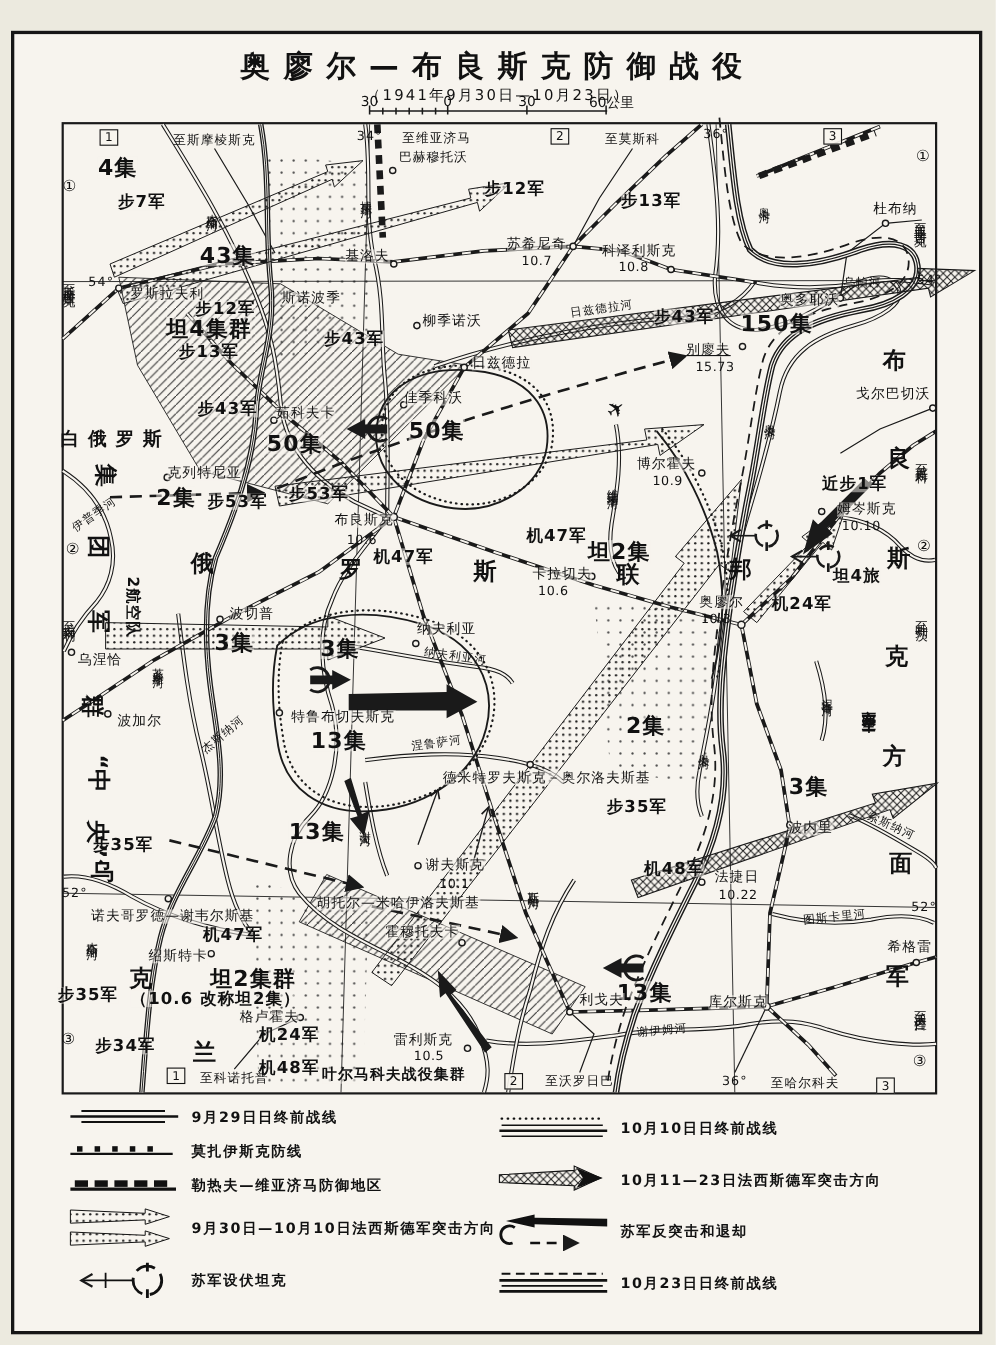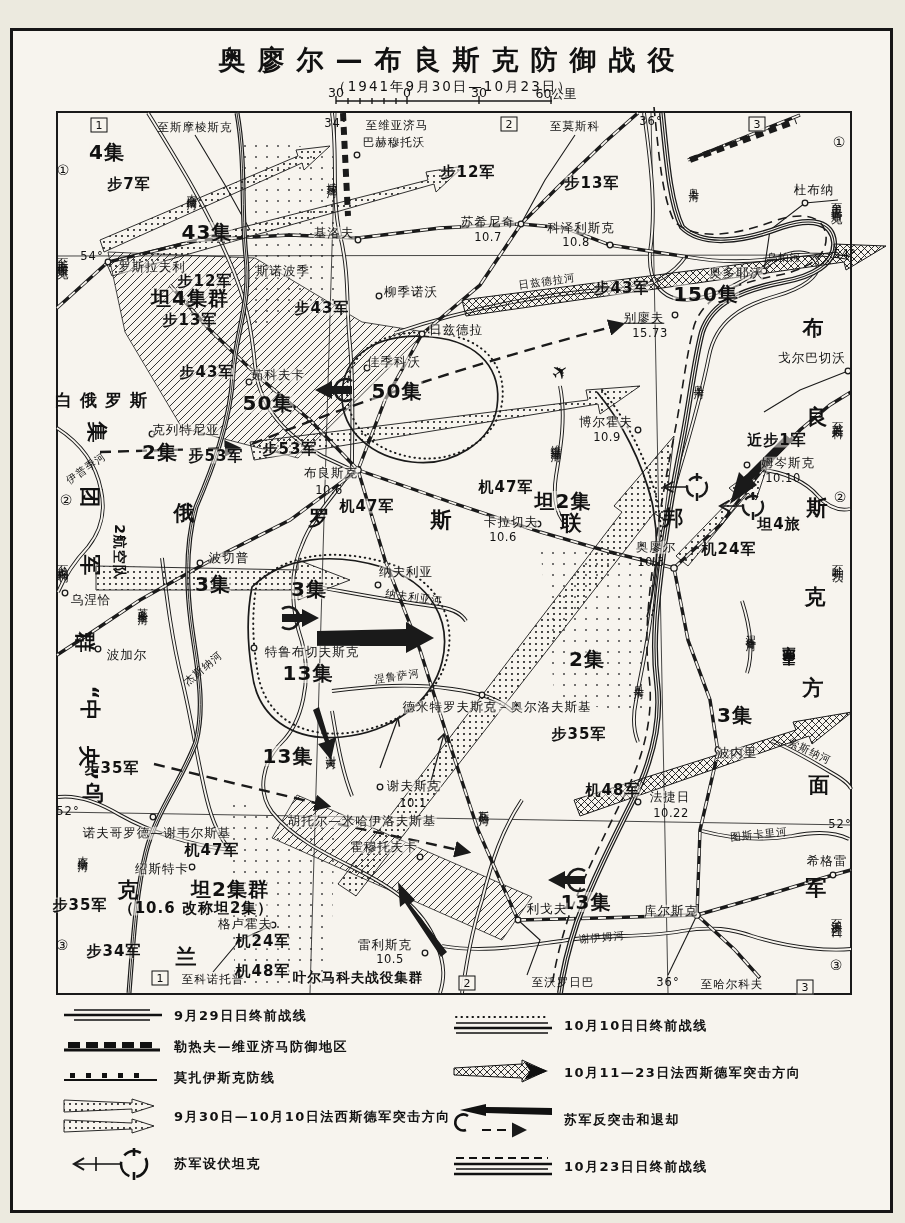--- a/index.html
+++ b/index.html
@@ -489,72 +489,72 @@
       <div class="lbl rdv" style="left: 836px; top: 915px;">至沃罗涅日</div>
       <div class="lbl gc" style="left: 836px; top: 965px;">③</div>
       <div class="lbl rdv" style="left: 62px; top: 560px;">至戈梅利</div>
       <div class="lbl gc" style="left: 66px; top: 500px;">②</div>
       <div class="lbl gc" style="left: 62px; top: 945px;">③</div>
       <div class="lbl co" style="left: 68px; top: 812px;">52°</div>
       <div class="lbl co" style="left: 840px; top: 825px;">52°</div>
       <div class="lbl gb" style="left: 160px; top: 978px;">1</div>
       <div class="lbl rd" style="left: 213px; top: 980px;">至科诺托普</div>
       <div class="lbl gb" style="left: 467px; top: 983px;">2</div>
-      <div class="lbl rd" style="left: 527px; top: 983px; margin-left: 36px;">至沃罗日巴</div>
+      <div class="lbl rd" style="left: 527px; top: 983px;">至沃罗日巴</div>
       <div class="lbl co" style="left: 668px; top: 983px;">36°</div>
       <div class="lbl rd" style="left: 732px; top: 985px;">至哈尔科夫</div>
       <div class="lbl gb" style="left: 805px; top: 987px;">3</div>
       <div class="lbl pl" style="left: 560px; top: 372px; transform: translate(-50%, -50%) rotate(-35deg);">✈</div>
     </div>
 
   <div class="legend-col legend-left">
       <div class="lrow">
         <div class="lsym">
           <svg width="105" height="30" viewBox="0 0 105 30">
             <g stroke="#111" fill="none">
               <line x1="12" y1="9" x2="88" y2="9" stroke-width="1.6"></line>
               <line x1="2" y1="14" x2="100" y2="14" stroke-width="2.4"></line>
               <line x1="12" y1="19" x2="88" y2="19" stroke-width="1.6"></line>
             </g>
           </svg>
         </div>
         <span class="llab">9月29日日终前战线</span>
+      </div>
+      <div class="lrow">
+        <div class="lsym">
+          <svg width="105" height="30" viewBox="0 0 105 30">
+            <line x1="2" y1="17" x2="95" y2="17" stroke="#111" stroke-width="2.2"></line>
+            <g fill="#111">
+              <rect x="8" y="10" width="5" height="5"></rect>
+              <rect x="24" y="10" width="5" height="5"></rect>
+              <rect x="40" y="10" width="5" height="5"></rect>
+              <rect x="56" y="10" width="5" height="5"></rect>
+              <rect x="72" y="10" width="5" height="5"></rect>
+            </g>
+          </svg>
+        </div>
+        <span class="llab">莫扎伊斯克防线</span>
       </div>
       <div class="lrow">
         <div class="lsym">
           <svg width="105" height="30" viewBox="0 0 105 30">
             <line x1="2" y1="18" x2="98" y2="18" stroke="#111" stroke-width="3"></line>
             <g fill="#111">
               <rect x="6" y="10" width="12" height="6"></rect>
               <rect x="24" y="10" width="12" height="6"></rect>
               <rect x="42" y="10" width="12" height="6"></rect>
               <rect x="60" y="10" width="12" height="6"></rect>
               <rect x="78" y="10" width="12" height="6"></rect>
             </g>
           </svg>
         </div>
         <span class="llab">勒热夫—维亚济马防御地区</span>
       </div>
       <div class="lrow">
         <div class="lsym">
-          <svg width="105" height="30" viewBox="0 0 105 30">
-            <line x1="2" y1="17" x2="95" y2="17" stroke="#111" stroke-width="2.2"></line>
-            <g fill="#111">
-              <rect x="8" y="10" width="5" height="5"></rect>
-              <rect x="24" y="10" width="5" height="5"></rect>
-              <rect x="40" y="10" width="5" height="5"></rect>
-              <rect x="56" y="10" width="5" height="5"></rect>
-              <rect x="72" y="10" width="5" height="5"></rect>
-            </g>
-          </svg>
-        </div>
-        <span class="llab">莫扎伊斯克防线</span>
-      </div>
-      <div class="lrow">
-        <div class="lsym">
           <svg width="110" height="42" viewBox="0 0 110 42">
             <g stroke="#111" stroke-width="0.9" fill="url(#dots)">
               <polygon points="2,4 70,7 70,3 92,10 70,17 70,13 2,16"></polygon>
               <polygon points="2,24 70,27 70,23 92,30 70,37 70,33 2,36"></polygon>
             </g>
           </svg>
         </div>
         <span class="llab">9月30日—10月10日法西斯德军突击方向</span>
       </div>
       <div class="lrow">

